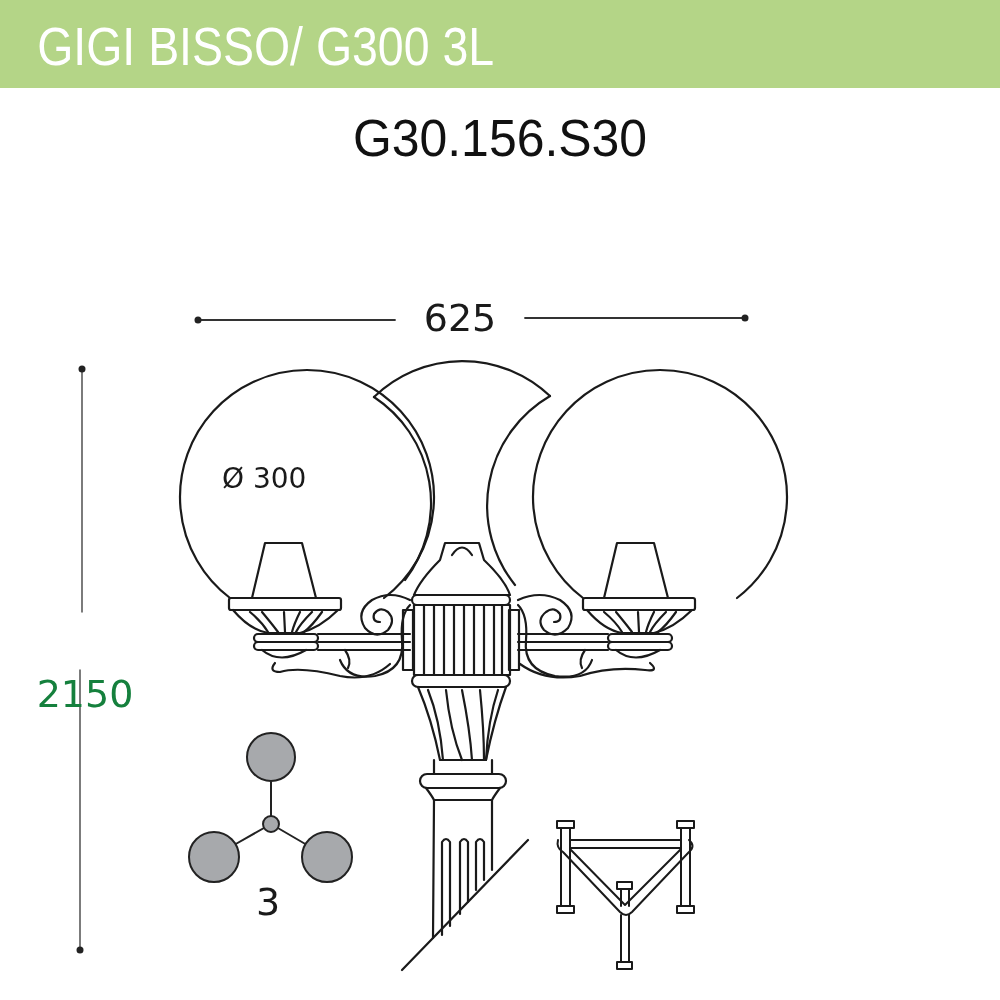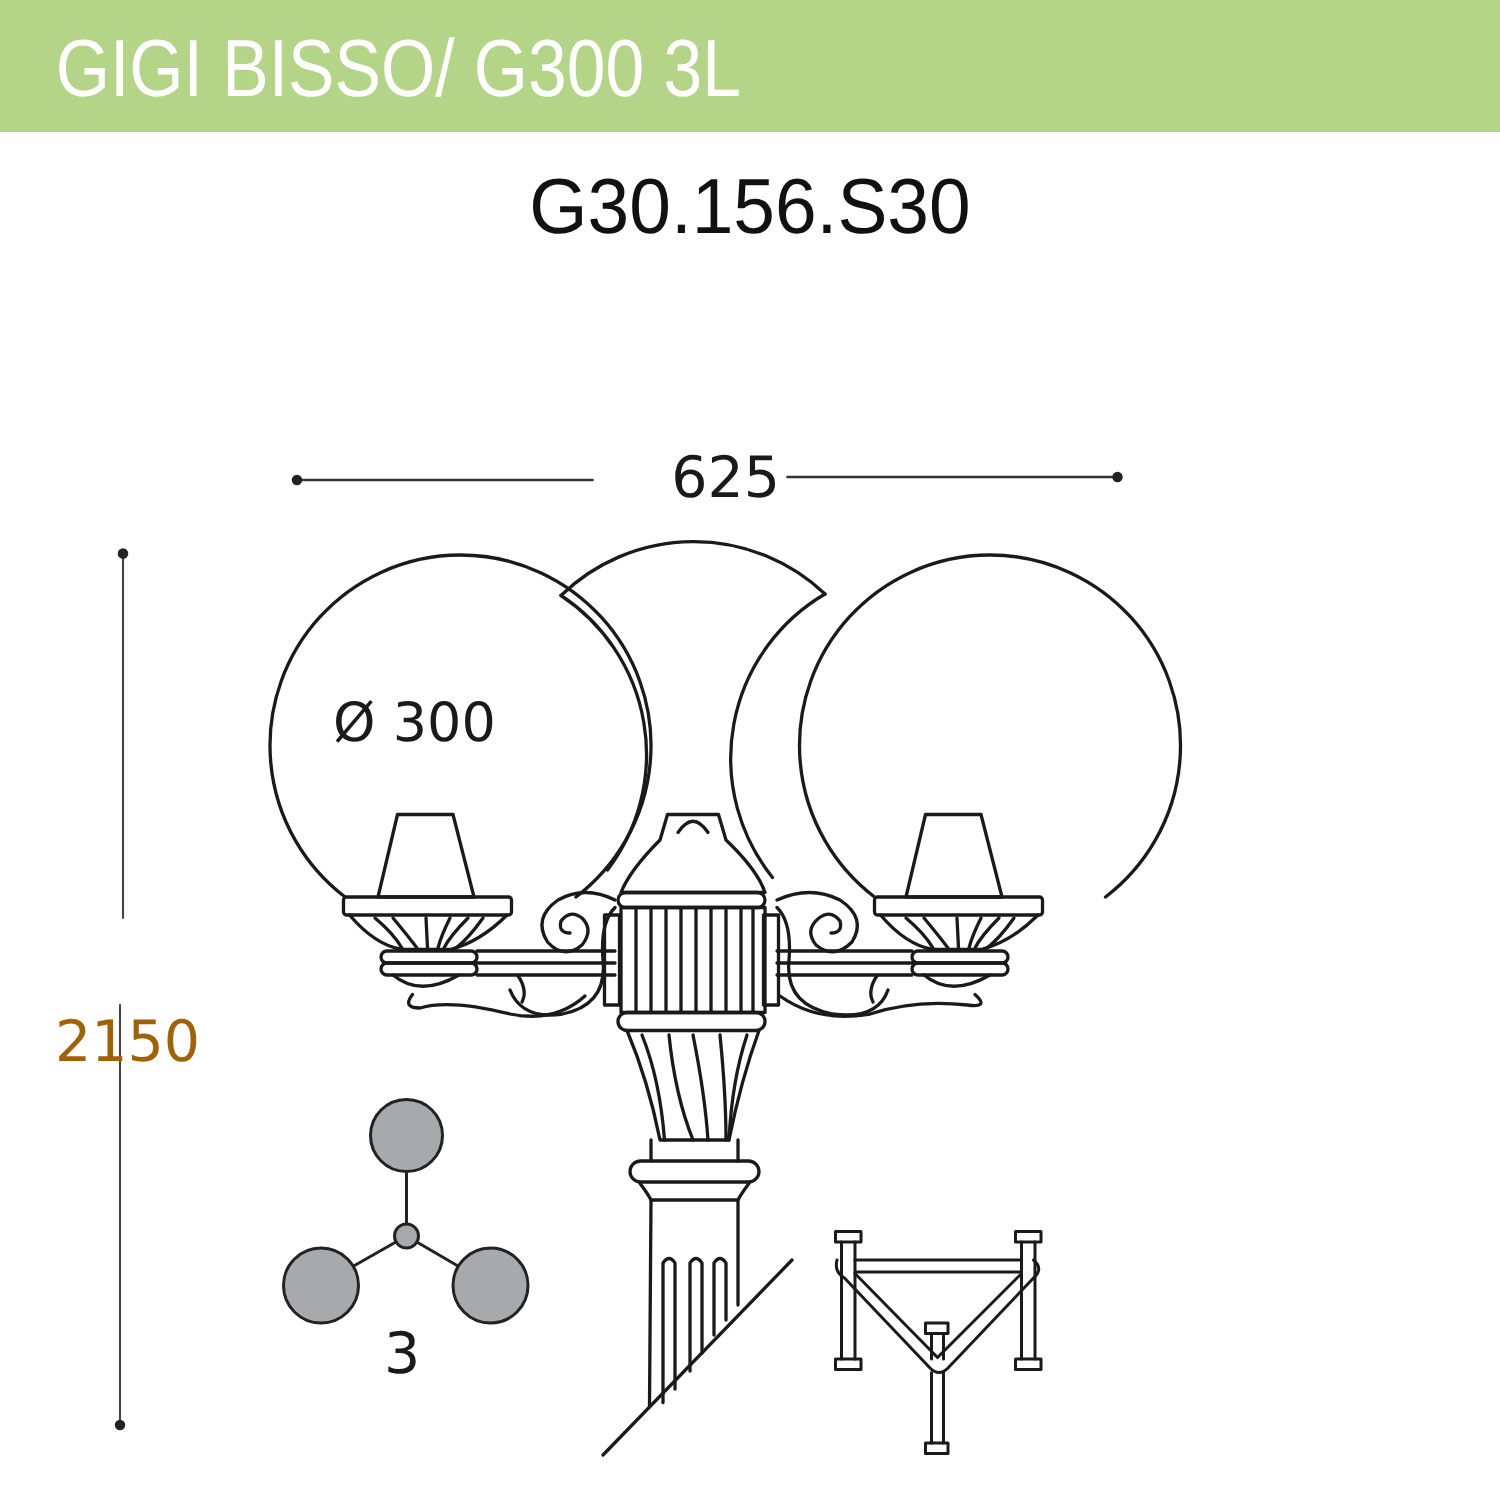--- a/index.html
+++ b/index.html
@@ -2,23 +2,23 @@
 <html><head>
 <meta charset="utf-8">
 <style>
   html, body { margin: 0; padding: 0; background: #ffffff; }
   body { width: 1000px; height: 1000px; position: relative; overflow: hidden; font-family: "Liberation Sans", sans-serif; }
   .banner { position: absolute; left: 0; top: 0; width: 1000px; height: 88px; background: #b4d587; display: flex; align-items: center; }
   .banner-title { color: #ffffff; font-size: 54px; font-family: "Liberation Sans", sans-serif; letter-spacing: 0px; transform: scaleX(0.86); white-space: nowrap; line-height: 1; margin-top: 4px; }
   .code { position: absolute; left: 0; top: 112px; width: 1000px; text-align: center; font-size: 52px; color: #111; line-height: 1; font-family: "Liberation Sans", sans-serif; transform: scaleX(0.96); }
   .drawing { position: absolute; left: 0; top: 0; width: 1000px; height: 1000px; }
   .label { position: absolute; font-family: "DejaVu Sans", sans-serif; color: #1a1a1a; }
-  .w625 { left: 400px; top: 296px; width: 120px; text-align: right; font-size: 38px; }
-  .h2150 { left: 30px; top: 672px; width: 110px; text-align: center; font-size: 38px; font-family: "DejaVu Sans", sans-serif; color: #a16207; }
-  .dia { left: 222px; top: 462px; font-size: 36px; }
+  .w625 { left: 400px; top: 296px; width: 120px; text-align: center; font-size: 38px; }
+  .h2150 { left: 30px; top: 672px; width: 110px; text-align: center; font-size: 38px; font-family: "DejaVu Sans", sans-serif; color: #15803d; }
+  .dia { left: 222px; top: 462px; font-size: 28px; }
   .num3 { left: 256px; top: 880px; font-size: 38px; }
 </style>
 </head>
 <body>
 
 <div class="banner">
   <span class="banner-title">GIGI BISSO/ G300 3L</span>
 </div>
 
 <div class="code">G30.156.S30</div>

